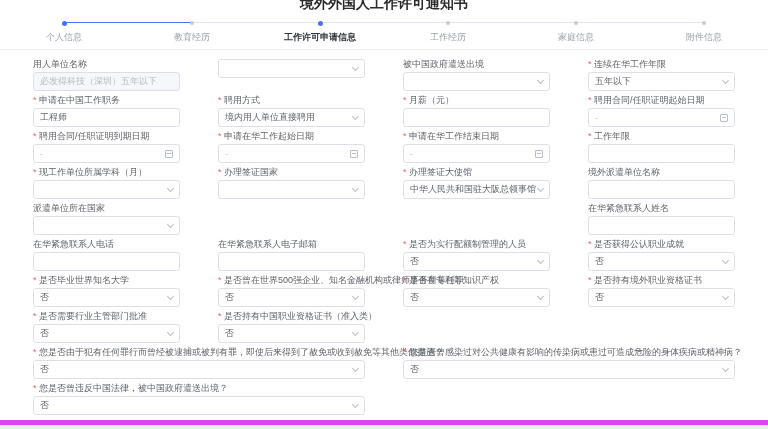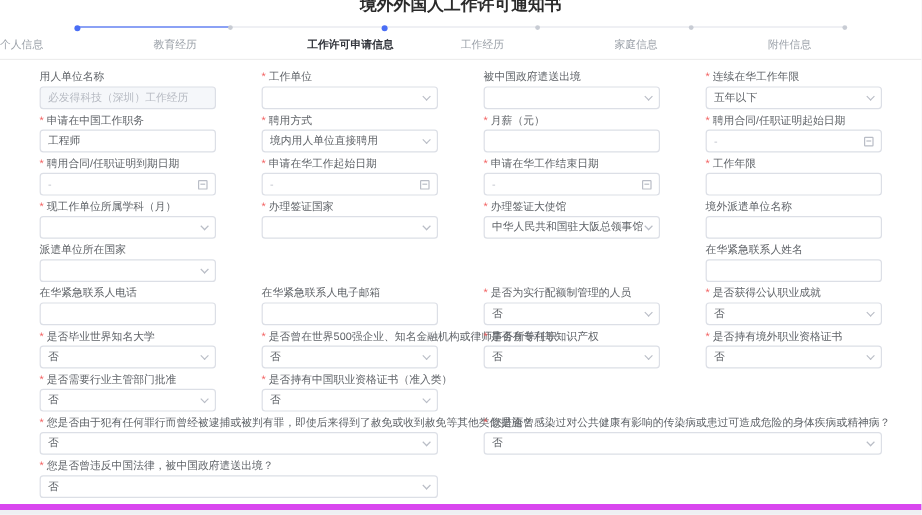--- a/index.html
+++ b/index.html
@@ -2,21 +2,21 @@
 <html><head>
 <meta charset="utf-8">
 <style>
   * { box-sizing: border-box; }
   body { margin:0; background:#eef0f3; font-family:"Liberation Sans", sans-serif; }
   .page { width:768px; height:425px; background:#fff; overflow:hidden; border-bottom:5px solid #d946ef; }
   .title { text-align:center; font-size:14px; font-weight:bold; color:#2b2b2b; line-height:15px; margin-top:-4px; }
   .stepper { position:relative; display:flex; padding-top:4px; }
   .track { position:absolute; top:11px; left:calc(100%/12); right:calc(100%/12); height:1px; background:#e4e7ed; }
   .track-active { position:absolute; top:11px; left:calc(100%/12); width:calc(100%/6); height:1px; background:#4a6ef5; }
-  .step { flex:1; text-align:left; position:relative; }
+  .step { flex:1; text-align:center; position:relative; }
   .dot { display:block; width:5px; height:5px; border-radius:50%; margin:6px auto 5px; position:relative; z-index:1; background:#c8ccd4; }
   .step.done .dot, .step.current .dot { background:#4a6ef5; }
   .step.todo .dot { width:4px; height:4px; margin:6px auto 6px; }
   .slabel { font-size:9px; color:#9aa0a8; }
   .step.current .slabel { color:#30333a; font-weight:bold; }
   .divider { height:1px; background:#ededed; margin-top:5px; }
   .form { display:grid; grid-template-columns:repeat(4,1fr); column-gap:38px; row-gap:4px; padding:9px 33px 0; }
   .cell { min-width:0; }
   .span2 { grid-column:span 2; }
   .label { font-size:9px; color:#5f6368; white-space:nowrap; margin-bottom:3px; height:10px; line-height:10px; overflow:visible; }
@@ -68,25 +68,24 @@
         <div class="slabel">附件信息</div>
       </div>
     </div>
 
   <div class="divider"></div>
 
   <div class="form" id="form">
       <div class="cell">
         <div class="label">用人单位名称</div>
         <div class="ctl input disabled">
-          <span class="val">必发得科技（深圳）工作经历</span>
-        </div>
-      </div>
-      <div class="cell">
-        <div class="label req">工作单位</div>
+          <span class="val">必发得科技（深圳）五年以下</span>
+        </div>
+      </div>
+      <div class="cell">
         <div class="ctl select">
           <span class="val"></span>
           <span class="chev"></span>
         </div>
       </div>
       <div class="cell">
         <div class="label">被中国政府遣送出境</div>
         <div class="ctl select">
           <span class="val"></span>
           <span class="chev"></span>

